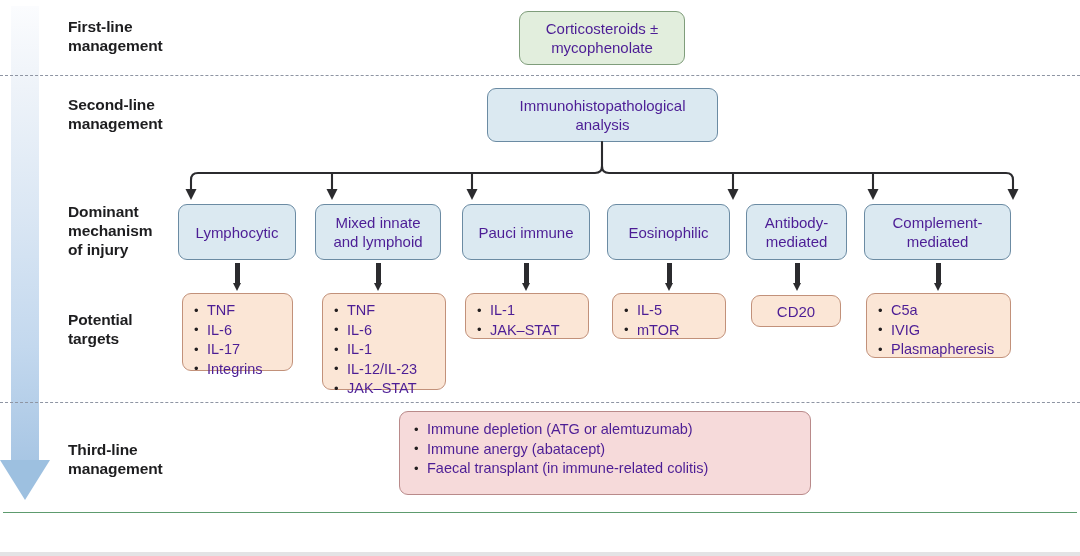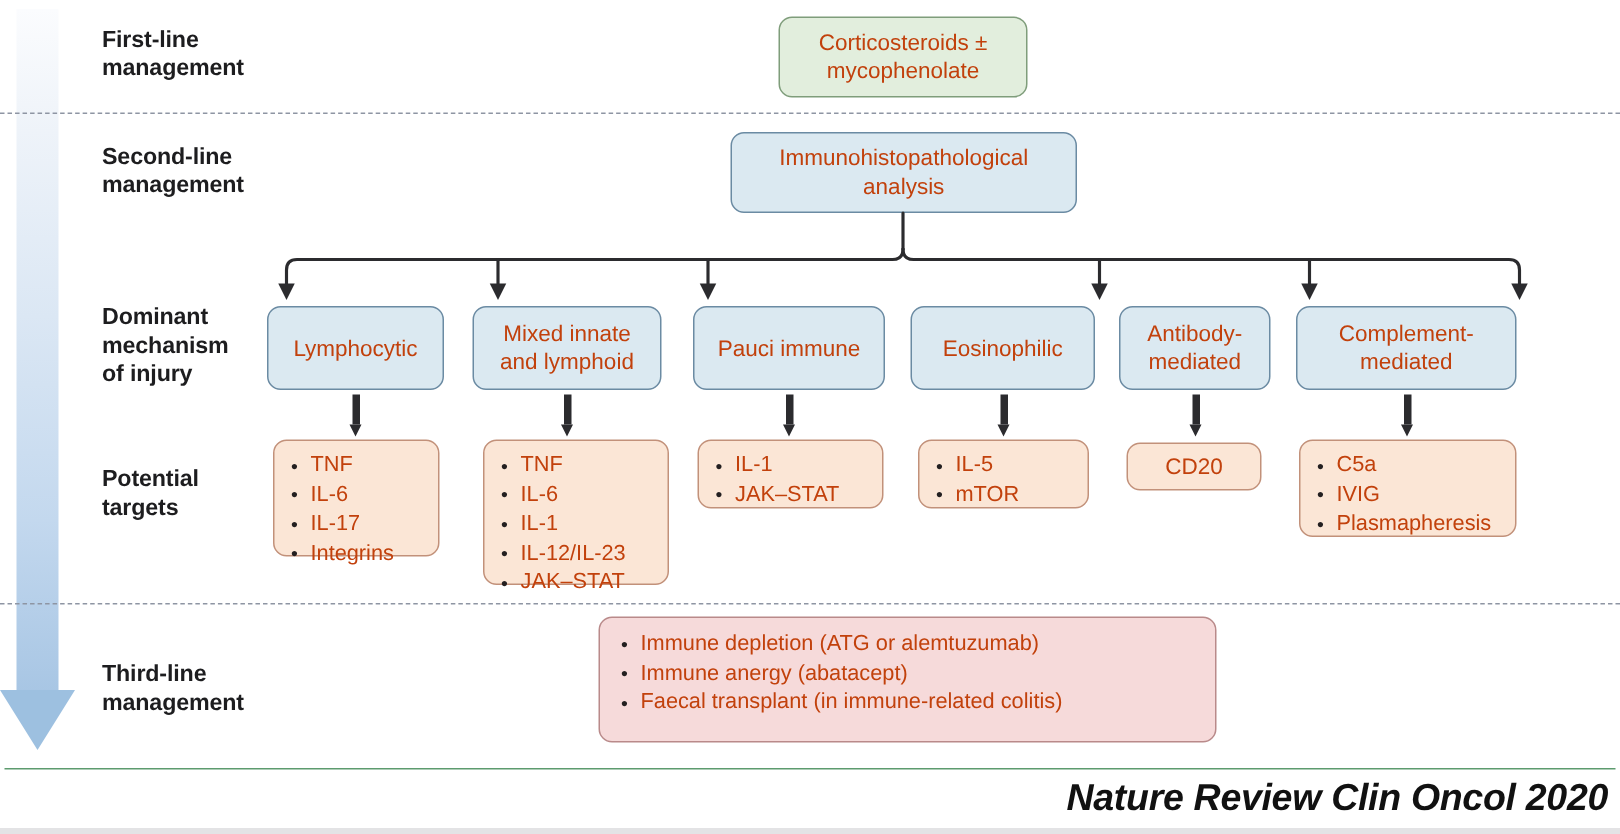--- a/index.html
+++ b/index.html
@@ -61,21 +61,21 @@
   .box {
     position: absolute;
     box-sizing: border-box;
     border-radius: 9px;
     display: flex;
     align-items: center;
     justify-content: center;
     text-align: center;
     font-size: 15px;
     line-height: 19px;
-    color: #c2410c;
+    color: #4c1d95;
   }
   .box-green {
     background: #e2eedd;
     border: 1.3px solid #7f9d7b;
   }
   .box-blue {
     background: #dbe9f1;
     border: 1.3px solid #6b8ba3;
   }
   .box-pink {
@@ -298,16 +298,15 @@
 
   <div class="box box-pink-strong box-list" style="left:399px; top:411px; width:412px; height:84px; padding:8px 14px 8px 12px;">
     <ul>
         <li>Immune depletion (ATG or alemtuzumab)</li>
         <li>Immune anergy (abatacept)</li>
         <li>Faecal transplant (in immune-related colitis)</li>
       </ul>
   </div>
 
   <div id="footer-rule"></div>
-  <div id="footer-caption">Nature Review Clin Oncol 2020</div>
   <div id="bottom-strip"></div>
 
 </div>
 
 </body></html>

